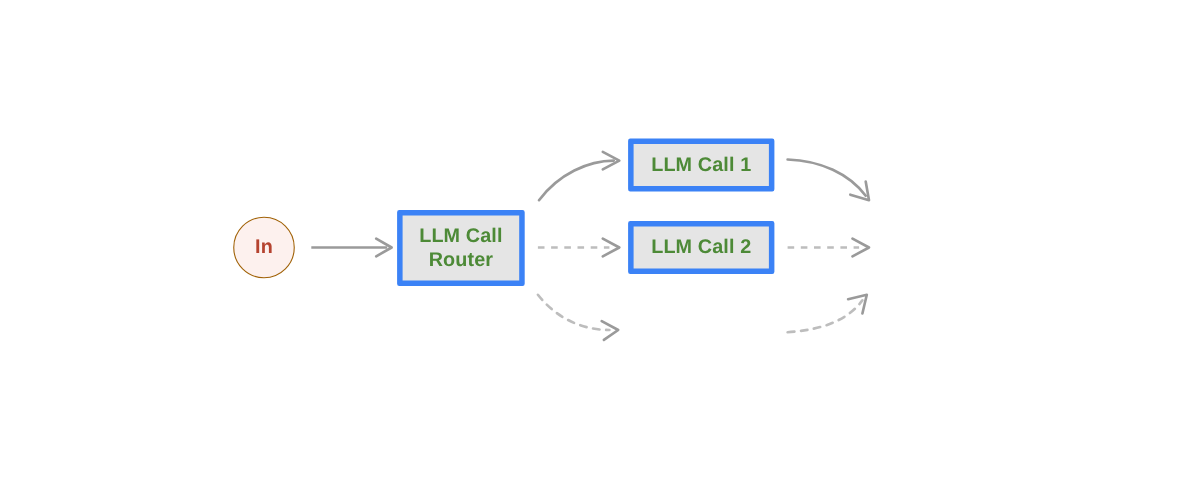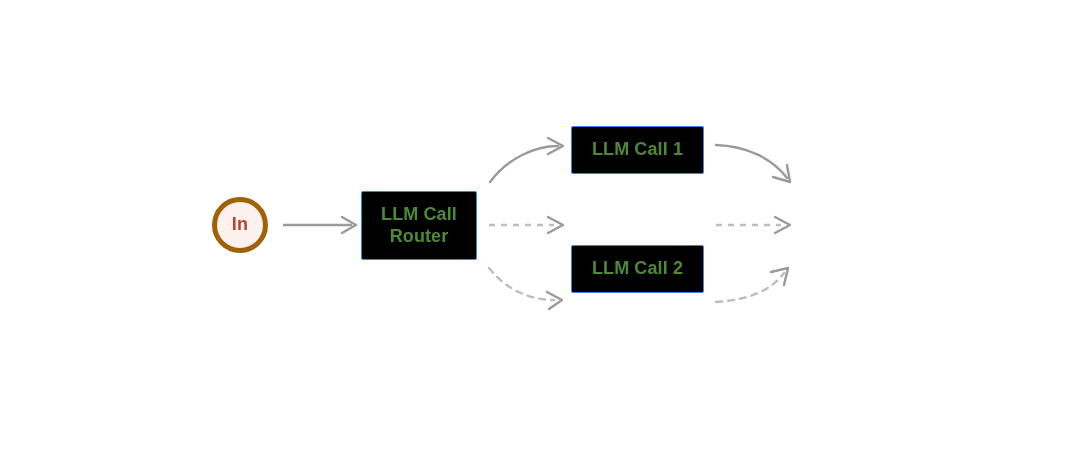--- a/index.html
+++ b/index.html
@@ -35,21 +35,21 @@
     z-index: 2;
   }
   .node-label {
     line-height: 1.18;
     white-space: pre-line;
   }
 
   
   .terminal {
     background: #fdf1ee;
-    border: 5px solid #a16207;
+    border: 1px solid #a16207;
   }
   .terminal .node-label {
     color: #b5432f;
     font-size: 18px;
     font-weight: 700;
     letter-spacing: 0.2px;
   }
   .node-in {
     left: 212px;
     top: 197px;
@@ -60,22 +60,22 @@
   .node-out {
     left: 797px;
     top: 201px;
     width: 72px;
     height: 48px;
     border-radius: 24px;
   }
 
   
   .process {
-    background: #000000;
-    border: 1px solid #3b82f6;
+    background: #e5e5e5;
+    border: 5px solid #3b82f6;
     border-radius: 2px;
   }
   .process .node-label {
     color: #4d8a37;
     font-size: 18px;
     font-weight: 700;
     letter-spacing: 0.1px;
   }
   .node-router {
     left: 361px;
@@ -87,21 +87,20 @@
     left: 571px;
     top: 126px;
     width: 133px;
     height: 48px;
   }
   .node-call2 {
     left: 571px;
     top: 201px;
     width: 133px;
     height: 48px;
-    margin-top: 44px;
   }
   .node-call3 {
     left: 571px;
     top: 276px;
     width: 133px;
     height: 48px;
   }
 </style>
 </head>
 <body>

